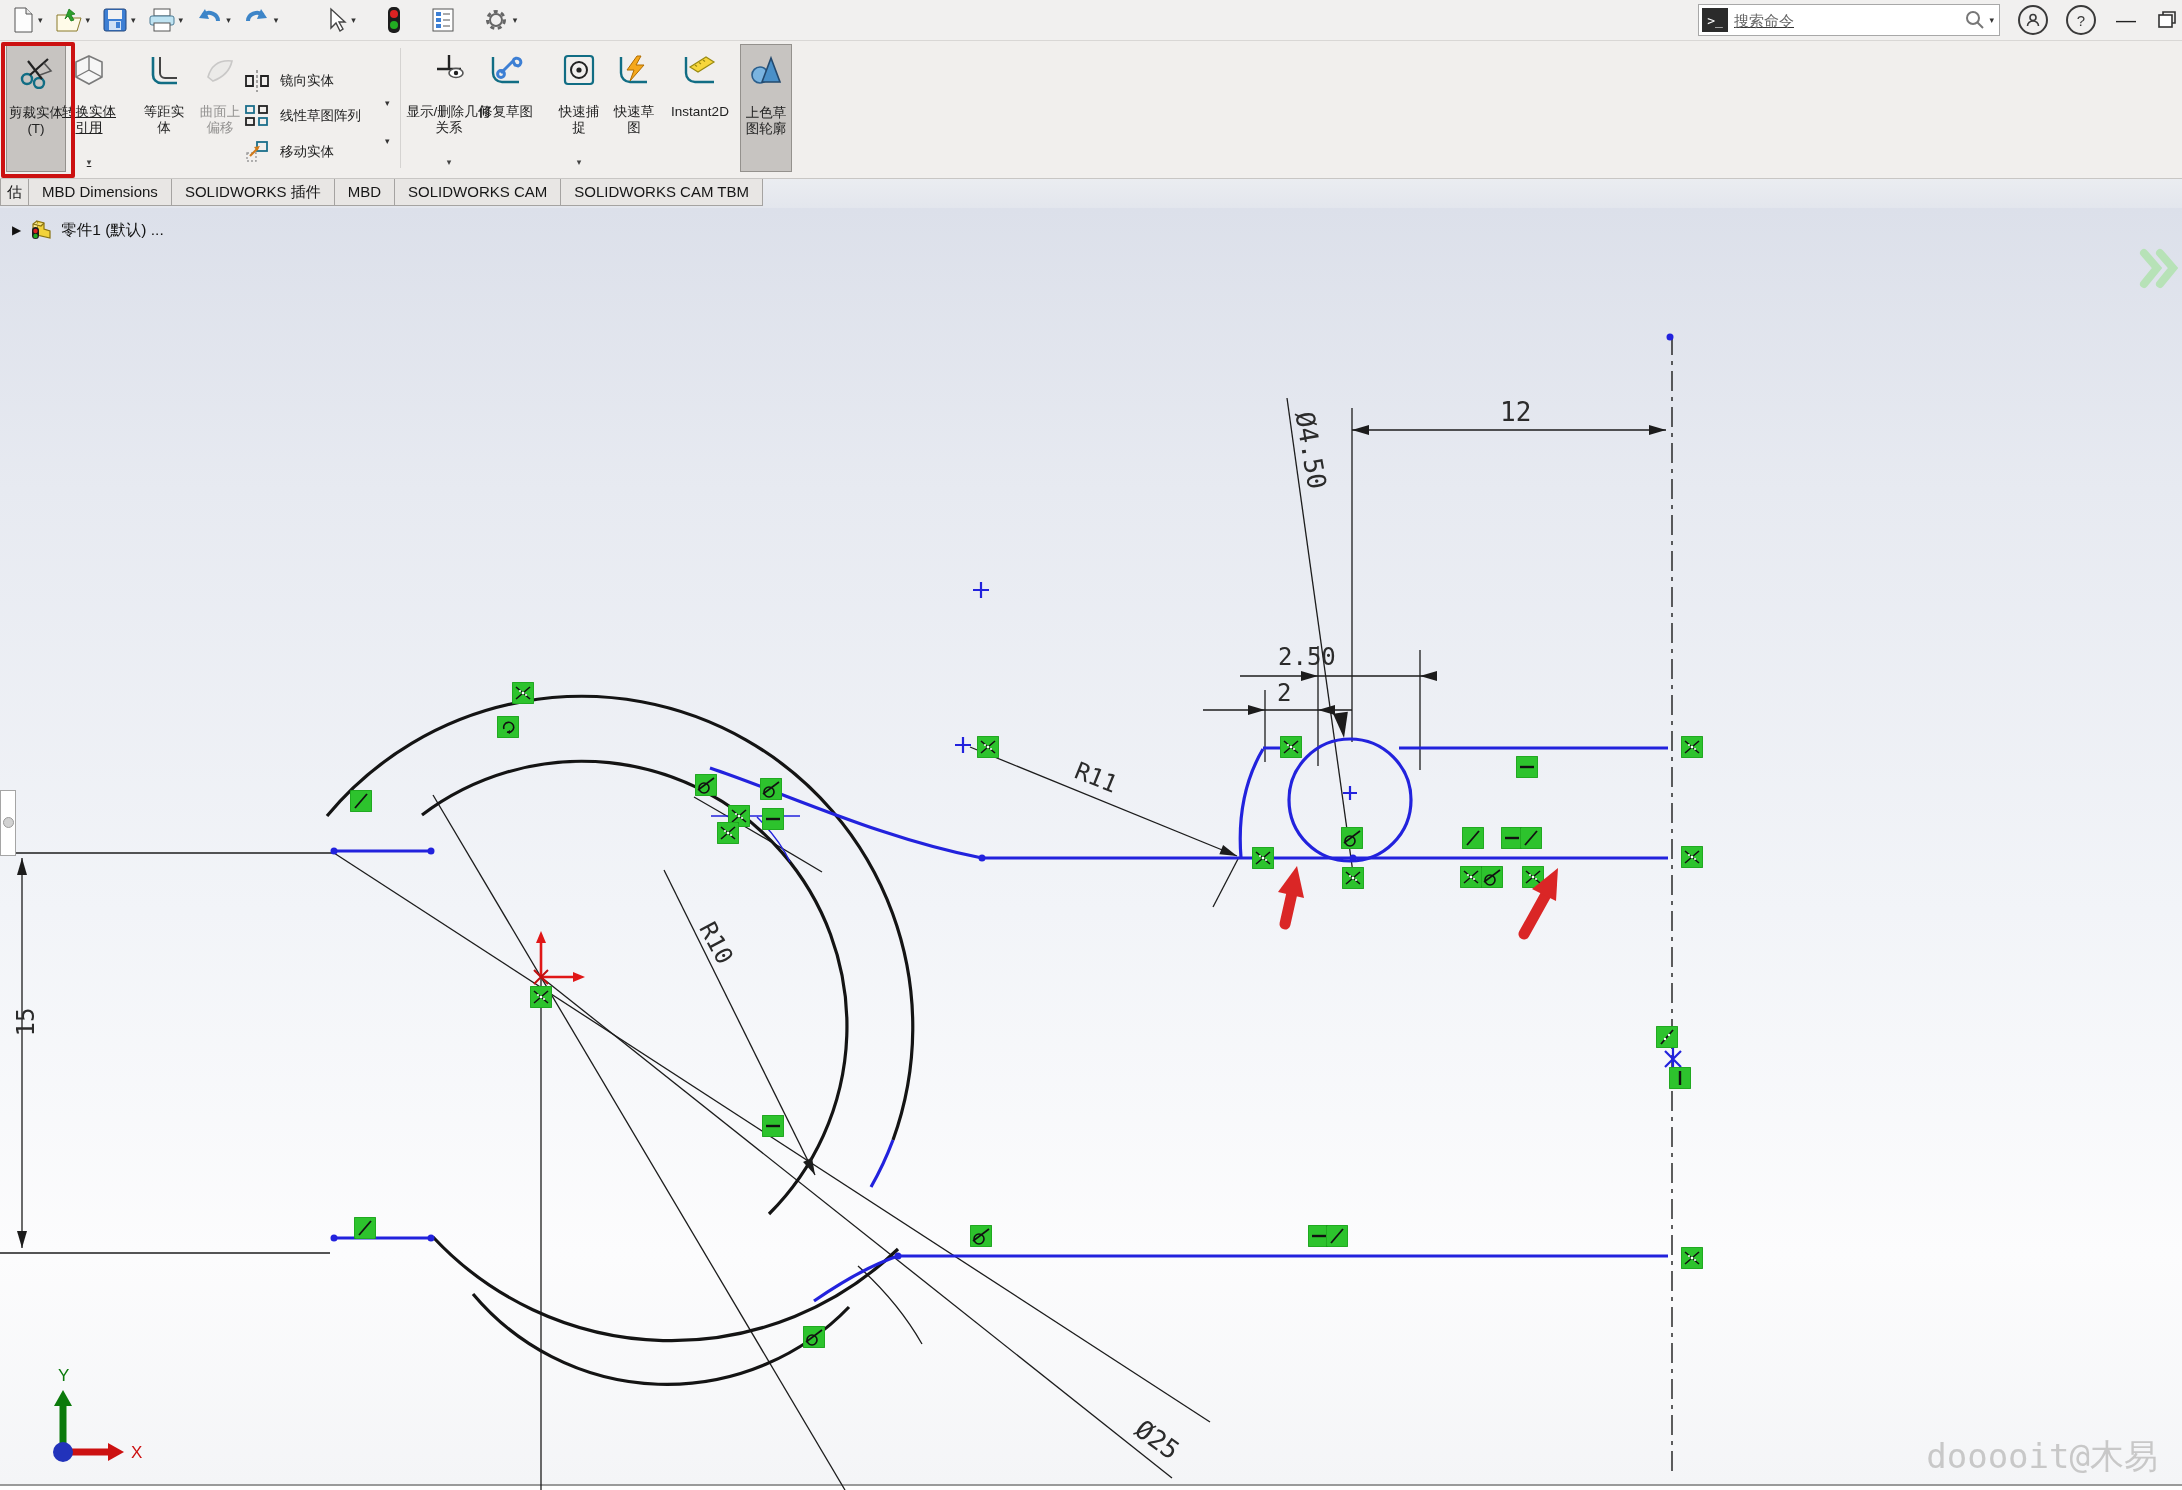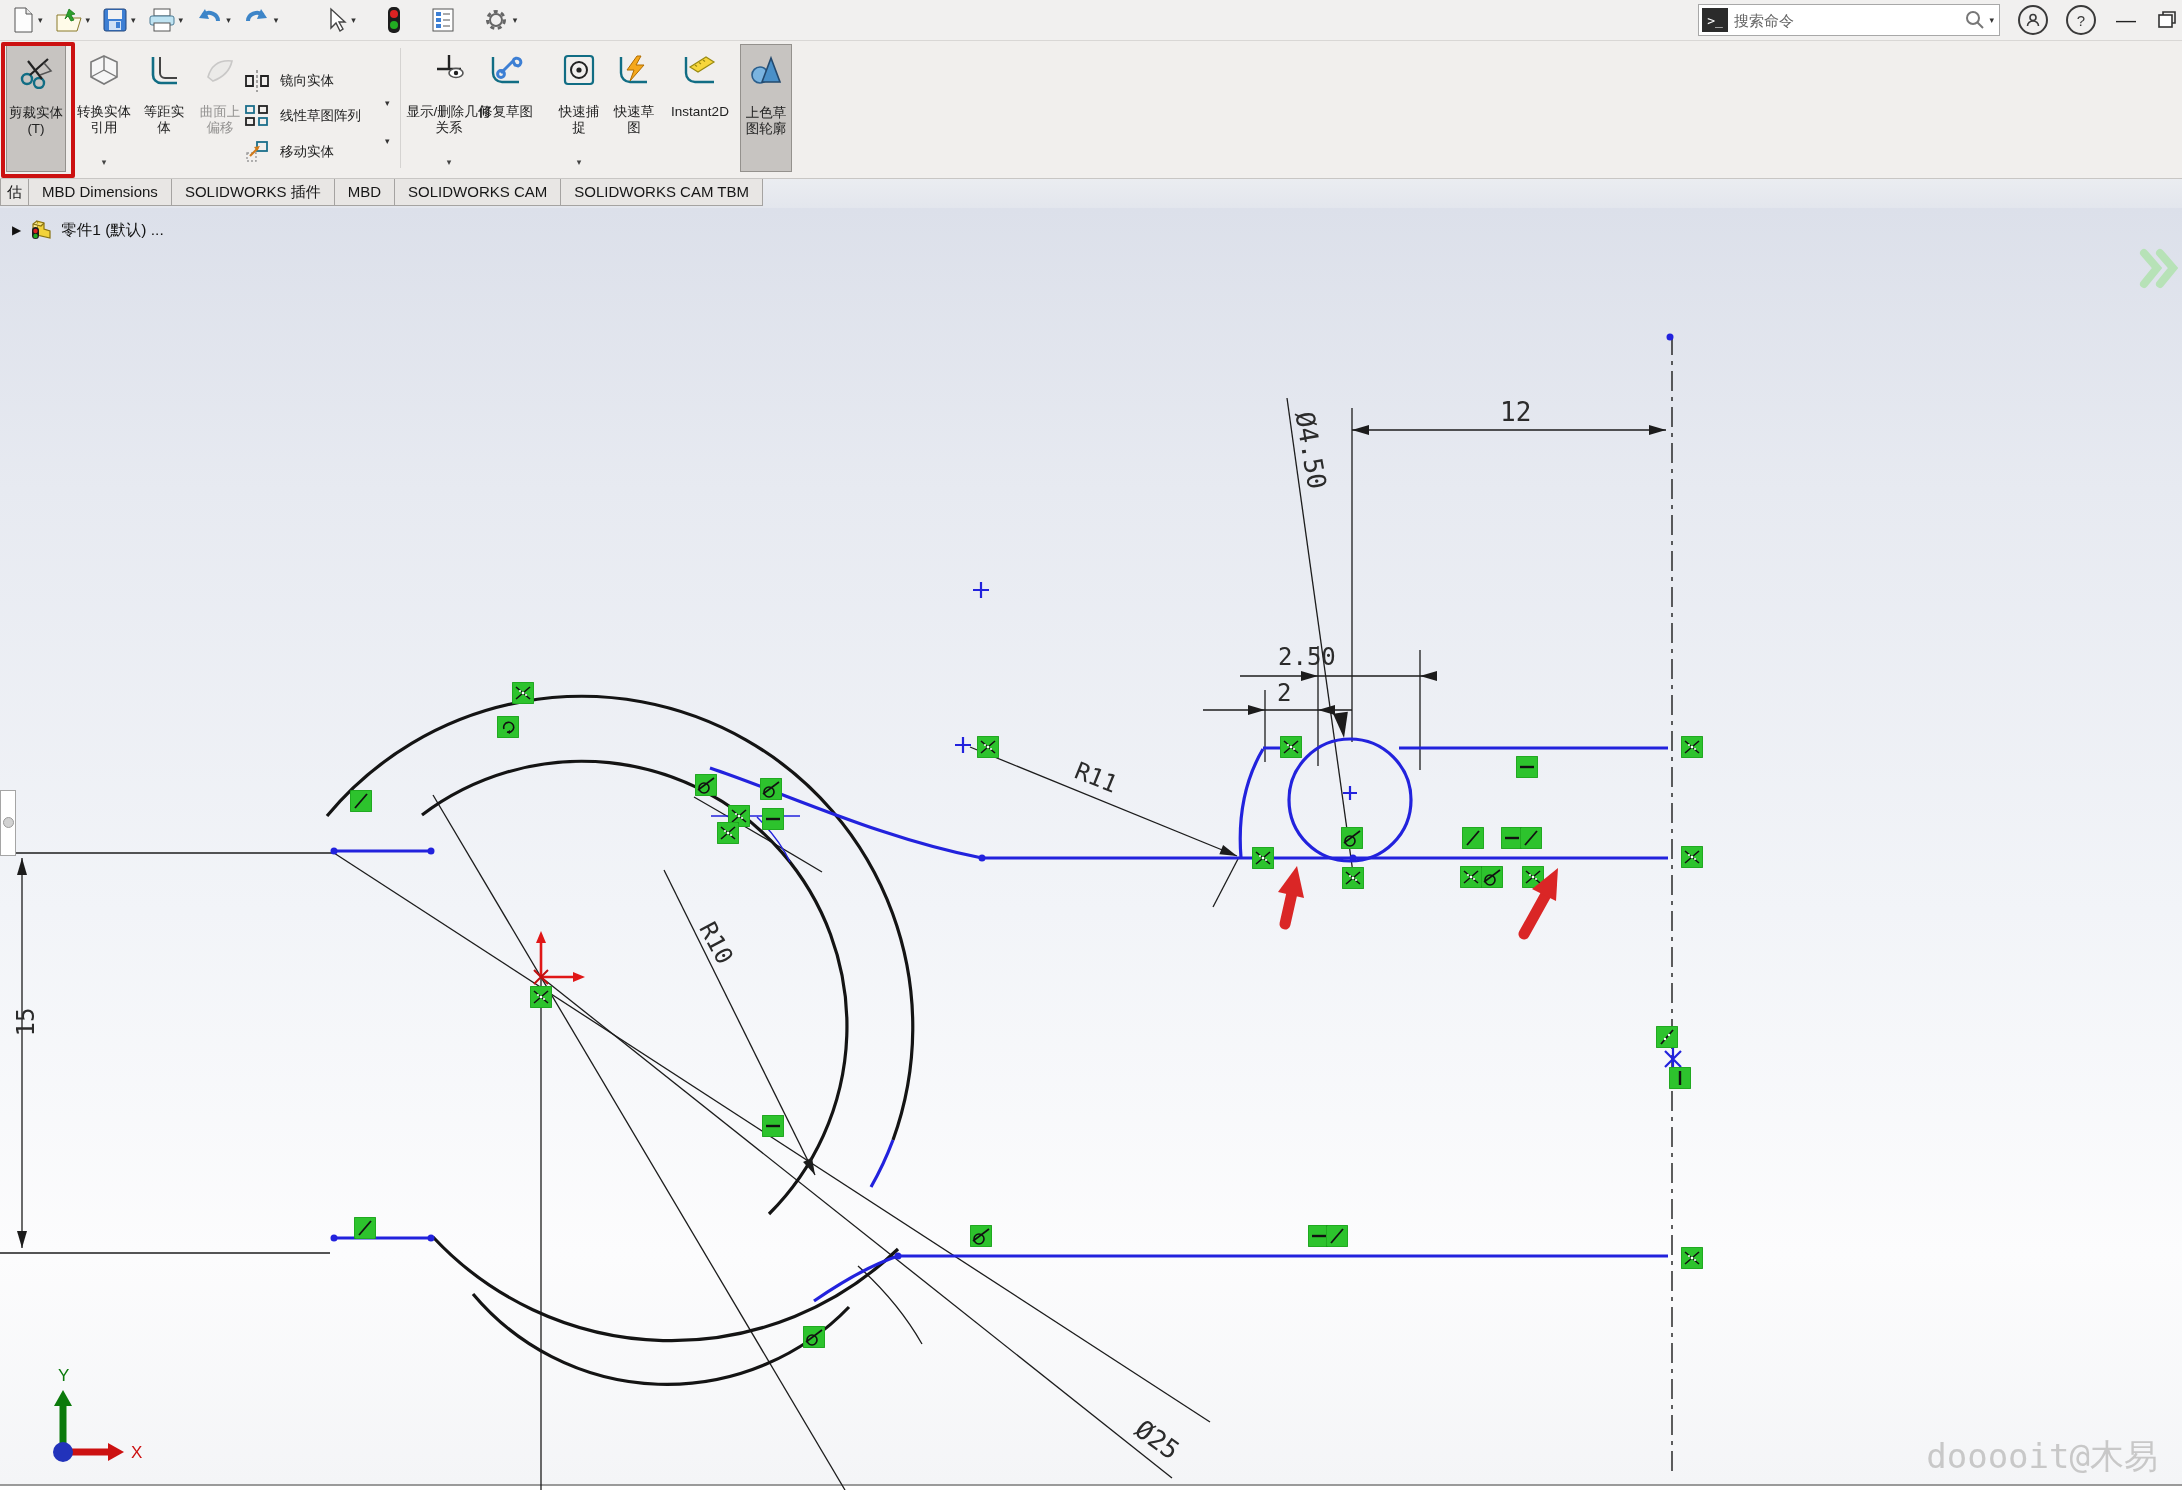--- a/index.html
+++ b/index.html
@@ -16,21 +16,21 @@
     border-bottom:1px solid #d9d7d5;z-index:10;display:flex;align-items:center;}
   .qat{display:flex;align-items:center;margin-left:8px;}
   .qatbtn{display:flex;align-items:center;padding:2px 3px;margin-right:6px;}
   .drop-arrow{font-size:9px;color:#333;margin-left:3px;}
   #win-title{position:absolute;left:0;right:0;text-align:center;font-size:17px;color:#1c1c1c;pointer-events:none;}
   #tb-right{position:absolute;right:4px;top:0;height:40px;display:flex;align-items:center;gap:18px;z-index:11;}
   #searchbox{display:flex;align-items:center;width:300px;height:30px;background:#fff;
     border:1px solid #a8a8a8;}
   #searchbox .term{width:26px;height:24px;background:#2b2b2b;color:#fff;font-size:13px;
     display:flex;align-items:center;justify-content:center;margin-left:3px;font-family:"DejaVu Sans Mono",monospace;}
-  #searchbox input{flex:1;border:none;outline:none;font-size:15px;color:#333;padding:0 6px;background:transparent;}
+  #searchbox input{flex:1;border:none;outline:none;font-size:15px;color:#333;padding:0 6px;background:transparent;text-decoration:underline;}
   #searchbox input::placeholder{color:#666;}
   .tb-circle{width:26px;height:26px;border:2px solid #3a3a3a;border-radius:50%;
     display:flex;align-items:center;justify-content:center;font-size:15px;color:#3a3a3a;}
   
   #ribbon{position:absolute;left:0;top:40px;width:2182px;height:138px;background:#f1efed;
     border-bottom:1px solid #c8c6c4;z-index:9;}
   .rbtn{position:absolute;top:4px;height:126px;display:flex;flex-direction:column;align-items:center;
     font-size:13.5px;color:#222;text-align:center;}
   .rbtn .ic{margin-top:5px;height:42px;display:flex;align-items:center;justify-content:center;}
   .rbtn .lbl{line-height:1.22;margin-top:13px;}
@@ -380,21 +380,21 @@
             <circle cx="9" cy="26" r="5" fill="none" stroke="#116d84" stroke-width="2.4"></circle>
             <circle cx="21" cy="30" r="5" fill="none" stroke="#116d84" stroke-width="2.4"></circle>
             <path d="M12,22 L30,6 M24,26 L10,8" stroke="#222" stroke-width="2.2"></path>
             <path d="M26,10 L33,18 L22,22" fill="none" stroke="#555" stroke-width="1.6"></path>
           </svg>
         </span>
     <span class="lbl">剪裁实体(T)</span>
   </div>
   <div id="red-annot"></div>
 
-  <div class="rbtn" style="left:72px;width:64px;">
+  <div class="rbtn" style="left:57px;width:64px;text-decoration:underline;">
     <span class="ic">
       <svg width="34" height="34" viewBox="0 0 34 34">
             <path d="M17,3 L30,9 L30,24 L17,31 L4,24 L4,9 Z" fill="#f6f6f6" stroke="#7a7a7a" stroke-width="1.6"></path>
             <path d="M17,3 V17 L30,24 M17,17 L4,24" fill="none" stroke="#7a7a7a" stroke-width="1.4"></path>
           </svg>
         </span>
     <span class="lbl">转换实体引用</span>
     <span class="ddown">▾</span>
   </div>
 

